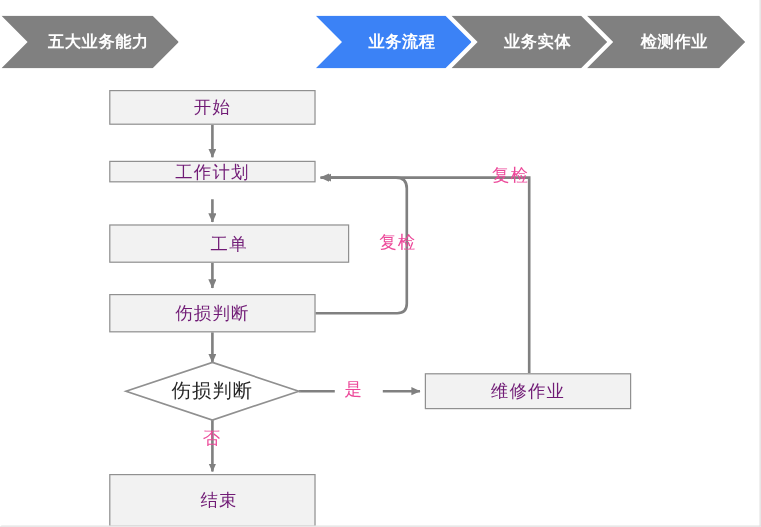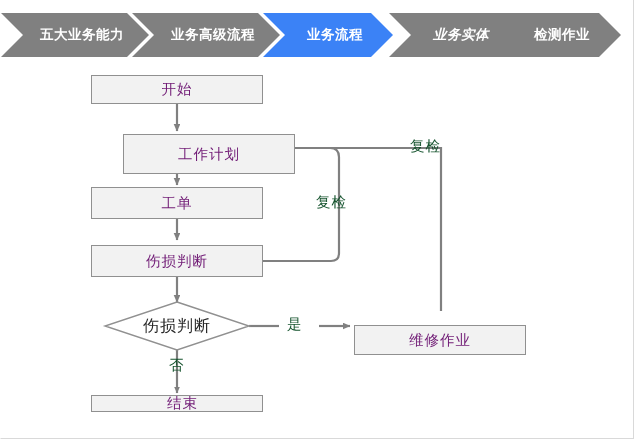--- a/index.html
+++ b/index.html
@@ -86,45 +86,42 @@
   
   #wires {
     position: absolute;
     left: 0; top: 0;
     width: 634px; height: 439px;
     pointer-events: none;
   }
   .edge-label {
     position: absolute;
     font-size: 14.5px;
-    color: #14532d;
+    color: #ec4899;
     letter-spacing: 1px;
     white-space: nowrap;
   }
 </style>
 </head>
 <body>
 
 <div id="canvas">
 
   <div id="breadcrumb">
 
     <div class="chev chev-grey chev-first" style="left:0px; width:148px;">
       <span class="chev-label">五大业务能力</span>
     </div>
 
-    <div class="chev chev-grey chev-mid" style="left:131px; width:148px;">
-      <span class="chev-label">业务高级流程</span>
-    </div>
 
     <div class="chev chev-blue chev-mid" style="left:262px; width:130px;">
       <span class="chev-label">业务流程</span>
     </div>
 
-    <div class="chev chev-grey chev-mid" style="left:388px; width:130px;font-style:italic;">
+    <div class="chev chev-grey chev-mid" style="left:375px; width:130px;">
       <span class="chev-label">业务实体</span>
     </div>
 
     <div class="chev chev-grey chev-mid" style="left:488px; width:132px;">
       <span class="chev-label">检测作业</span>
     </div>
   </div>
 
   <svg id="wires" viewBox="0 0 634 439">
     <defs>
@@ -157,41 +154,41 @@
       <path d="M318,326 L349,326" marker-end="url(#arrHead)"></path>
     </g>
 
     <polygon points="176,302 248,326 176,350 104,326" fill="#FFFFFF" stroke="#909090" stroke-width="1.4"></polygon>
   </svg>
 
   <div class="node" style="left:90px; top:75px; width:172px; height:29px;">
     <span>开始</span>
   </div>
 
-  <div class="node" style="left:90px; top:134px; width:172px; height:40px;margin-left:32px;">
+  <div class="node" style="left:90px; top:134px; width:172px; height:18px;">
     <span>工作计划</span>
   </div>
 
-  <div class="node" style="left:90px; top:187px; width:172px; height:32px;">
+  <div class="node" style="left:90px; top:187px; width:200px; height:32px;">
     <span>工单</span>
   </div>
 
   <div class="node" style="left:90px; top:245px; width:172px; height:32px;">
     <span>伤损判断</span>
   </div>
 
   <div class="diamond-wrap" style="left:104px; top:302px; width:144px; height:48px;">
     <span class="diamond-label">伤损判断</span>
   </div>
 
-  <div class="node" style="left:353px; top:325px; width:172px; height:30px;">
+  <div class="node" style="left:353px; top:311px; width:172px; height:30px;">
     <span>维修作业</span>
   </div>
 
-  <div class="node" style="left:90px; top:395px; width:172px; height:17px;padding-left:11px;">
+  <div class="node" style="left:90px; top:395px; width:172px; height:44px;padding-left:11px;">
     <span>结束</span>
   </div>
 
   <div class="edge-label" style="left:409px; top:137px;">复检</div>
 
   <div class="edge-label" style="left:315px; top:193px;">复检</div>
 
   <div class="edge-label" style="left:286px; top:315px;">是</div>
 
   <div class="edge-label" style="left:168px; top:356px;">否</div>

